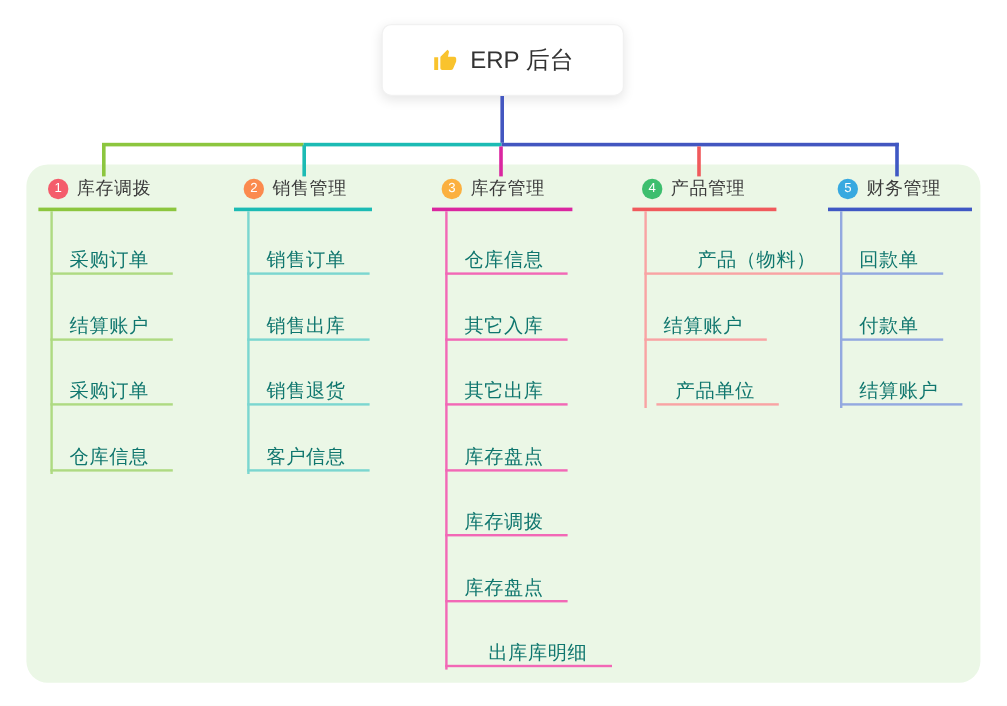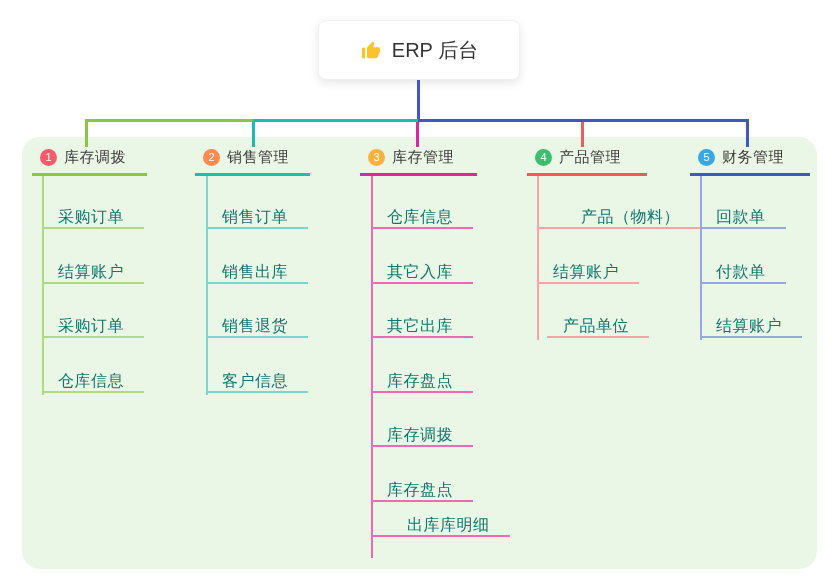--- a/index.html
+++ b/index.html
@@ -88,21 +88,21 @@
     height: 26px;
     border-bottom: 2px solid var(--sub);
     padding: 4px 20px 0 16px;
     font-size: 16px;
     color: #0f766e;
     white-space: nowrap;
     cursor: pointer;
     letter-spacing: 0.5px;
   }
   .r0 { top: 203px; } .r1 { top: 258px; } .r2 { top: 312px; }
-  .r3 { top: 367px; } .r4 { top: 421px; } .r5 { top: 476px; } .r6 { top: 511px; padding-left: 36px; }
+  .r3 { top: 367px; } .r4 { top: 421px; } .r5 { top: 476px; } .r6 { top: 530px; padding-left: 36px; }
 </style>
 </head>
 <body>
 
 <div class="stage">
 
   <div class="panel" style="--panel: #EBF7E6;"></div>
 
   <div class="root-node">
     <span class="thumb">

